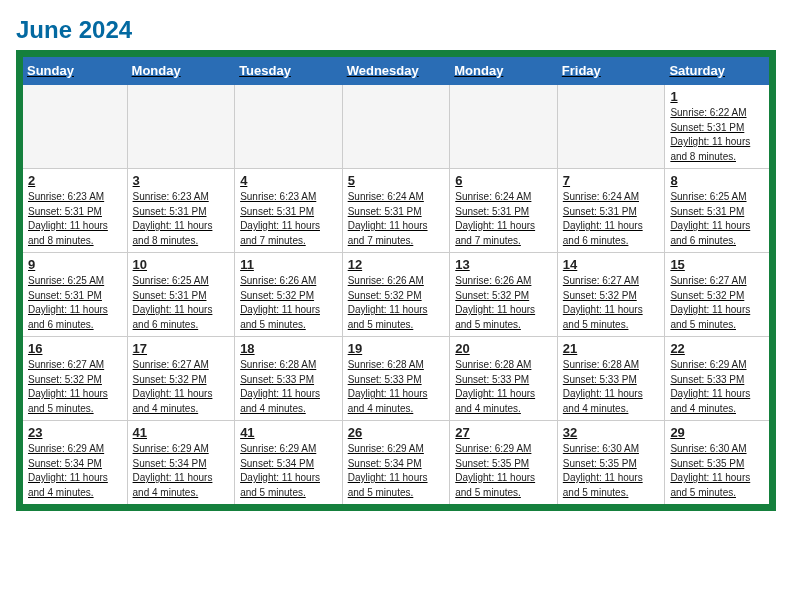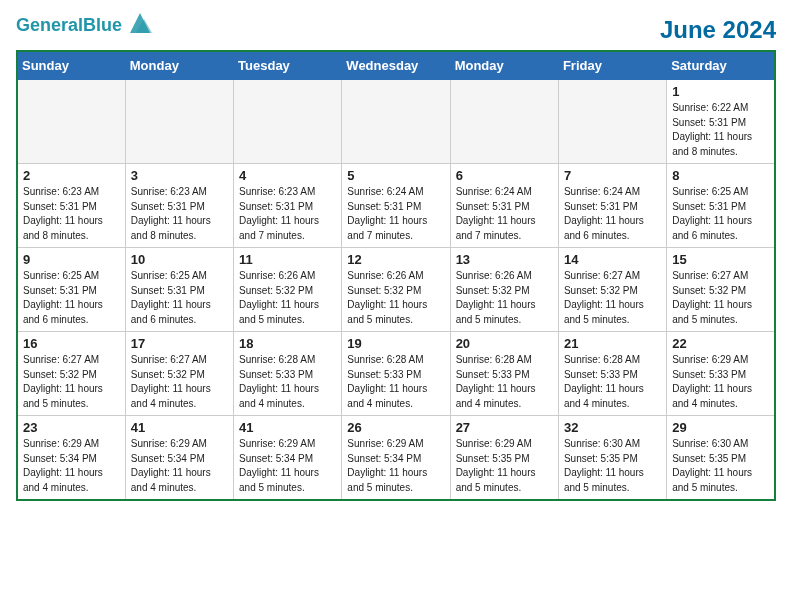--- a/index.html
+++ b/index.html
@@ -36,21 +36,22 @@
       font-weight: bold;
       color: #0369a1;
     }
     .location {
       font-size: 15px;
       color: #555;
     }
     .calendar {
       width: 100%;
       border-collapse: collapse;
-      border: 2px solid #15803d;
+      border: 7px solid #15803d;
+      text-decoration: underline;
     }
     .calendar th {
       background: #2a6db5;
       color: #fff;
       font-size: 13px;
       font-weight: bold;
       padding: 6px 4px;
       border: 1px solid #2a6db5;
       text-align: left;
     }
@@ -79,29 +80,20 @@
       color: #222;
     }
     .last-row td {
       height: 70px;
     }
   </style>
 </head>
 <body>
 
 <div class="header">
-  <div class="logo">
-    <div style="display:flex;align-items:center;gap:2px;">
-      <span class="logo-text"><span>General</span><span style="color:#2196a8;">Blue</span></span>
-      <svg width="28" height="22" viewBox="0 0 28 22" style="margin-left:2px;margin-top:-8px;">
-        <polygon points="4,22 14,2 24,22" fill="#2196a8" opacity="0.85"></polygon>
-        <polygon points="10,22 18,8 26,22" fill="#2196a8" opacity="0.5"></polygon>
-      </svg>
-    </div>
-  </div>
   <div class="title-block">
     <div class="month-year">June 2024</div>
   </div>
 </div>
 
 <table class="calendar">
   <thead>
     <tr>
     <th>Sunday</th>
         <th>Monday</th>

